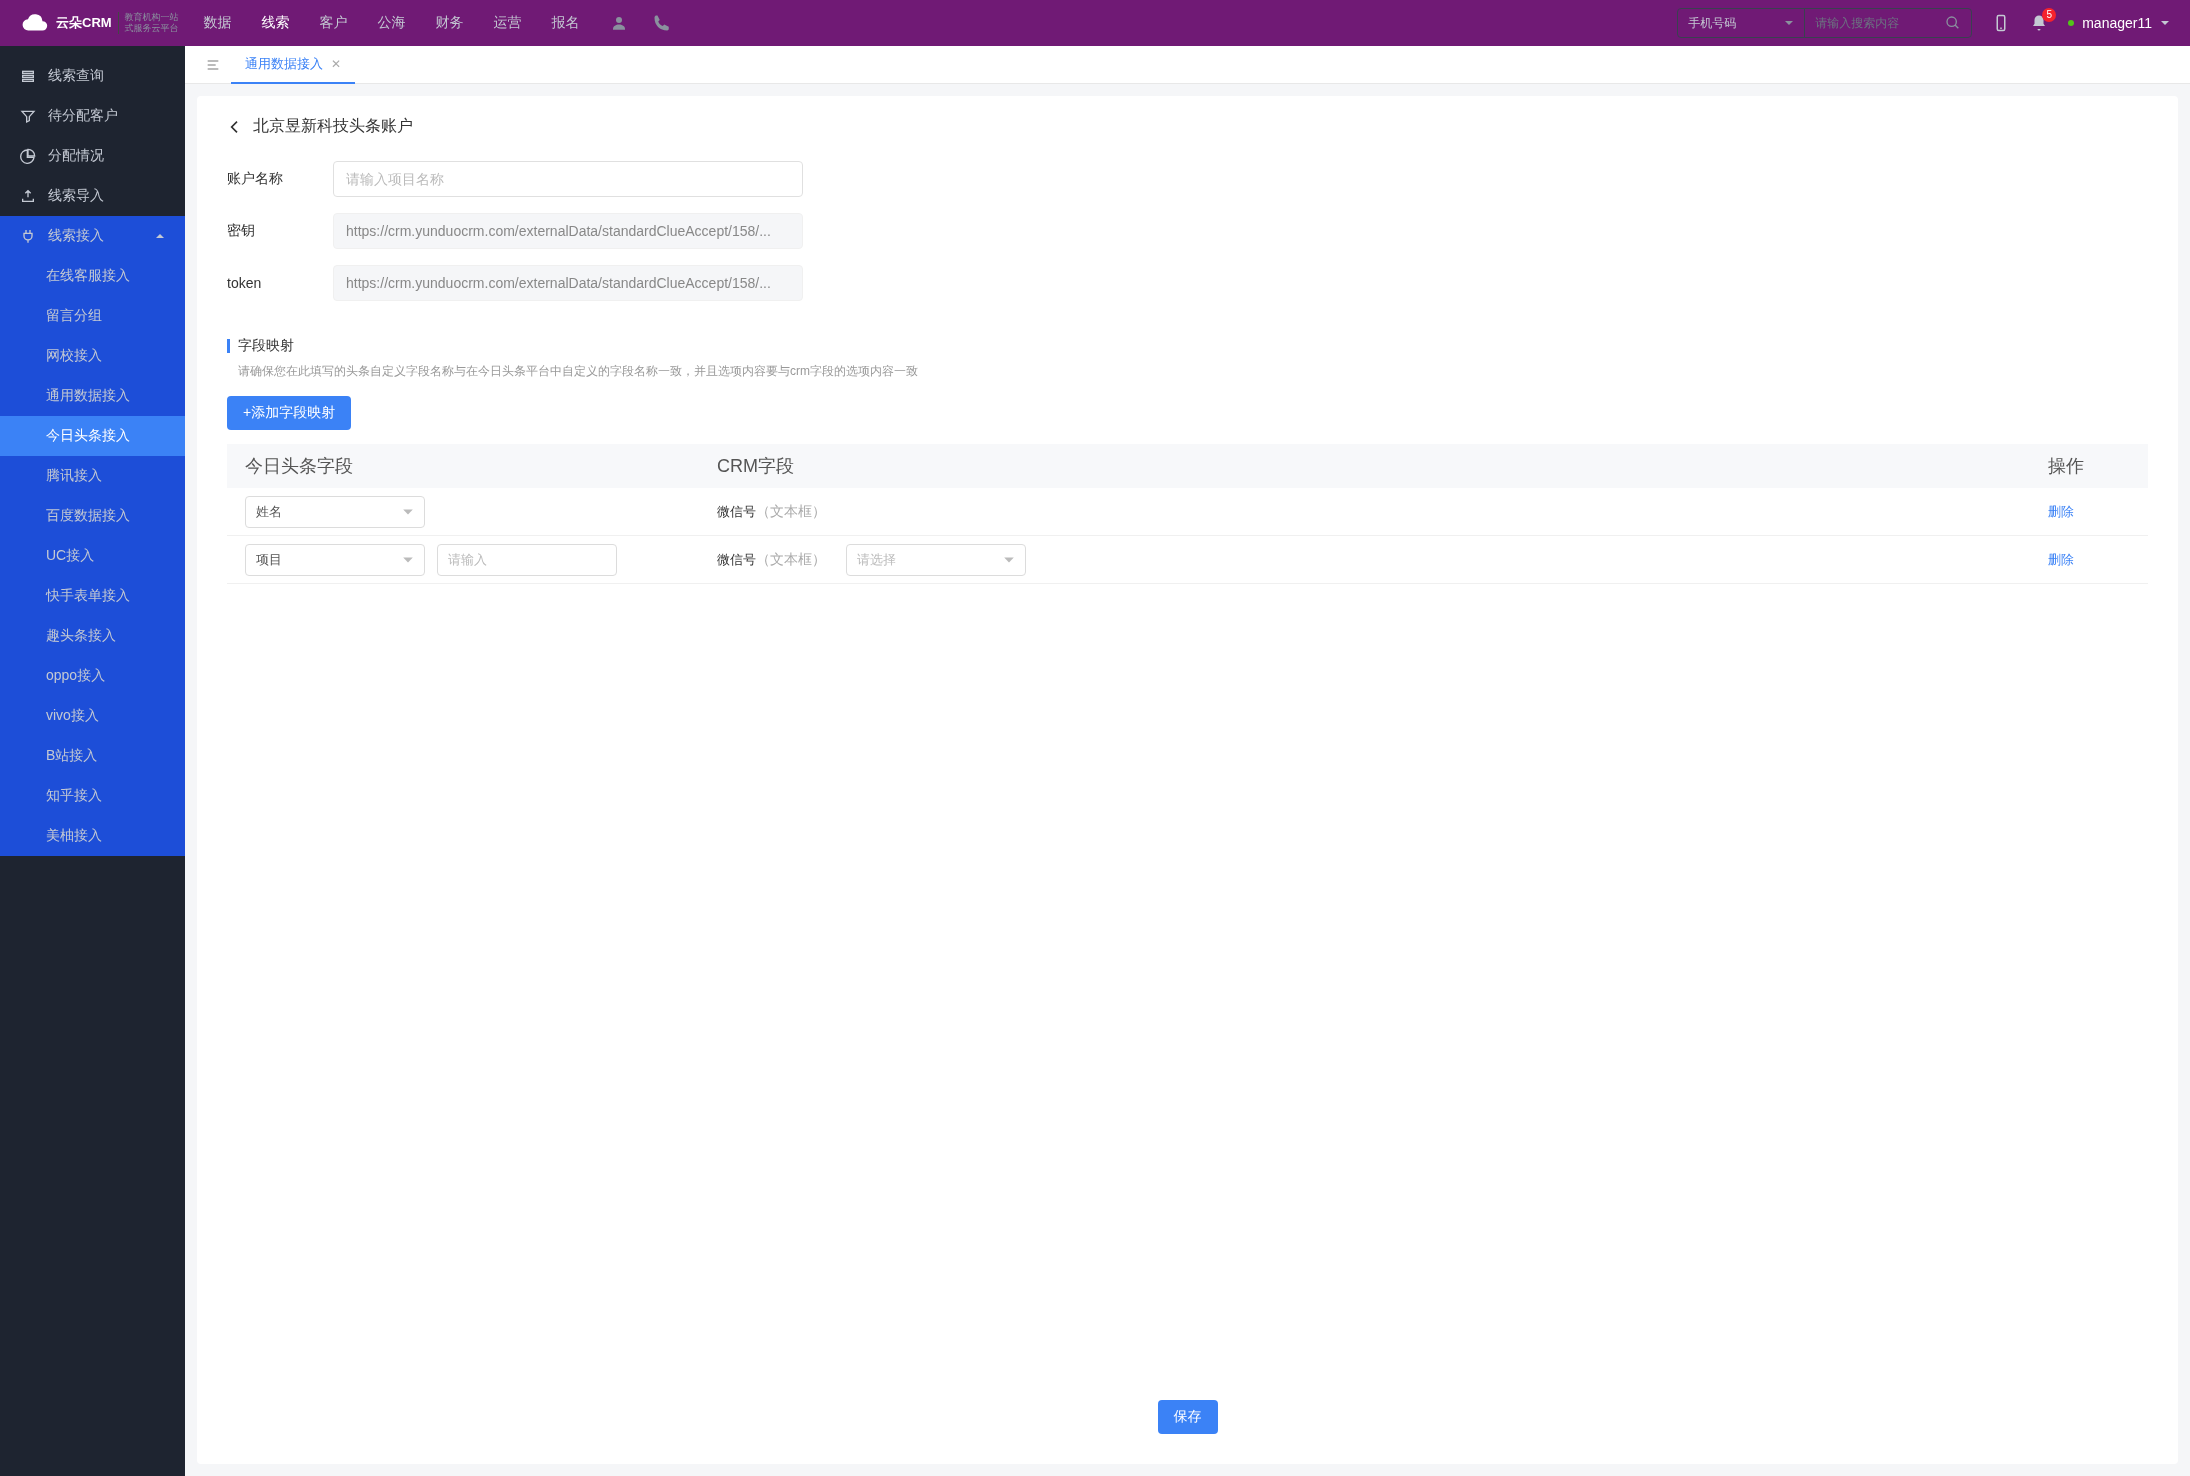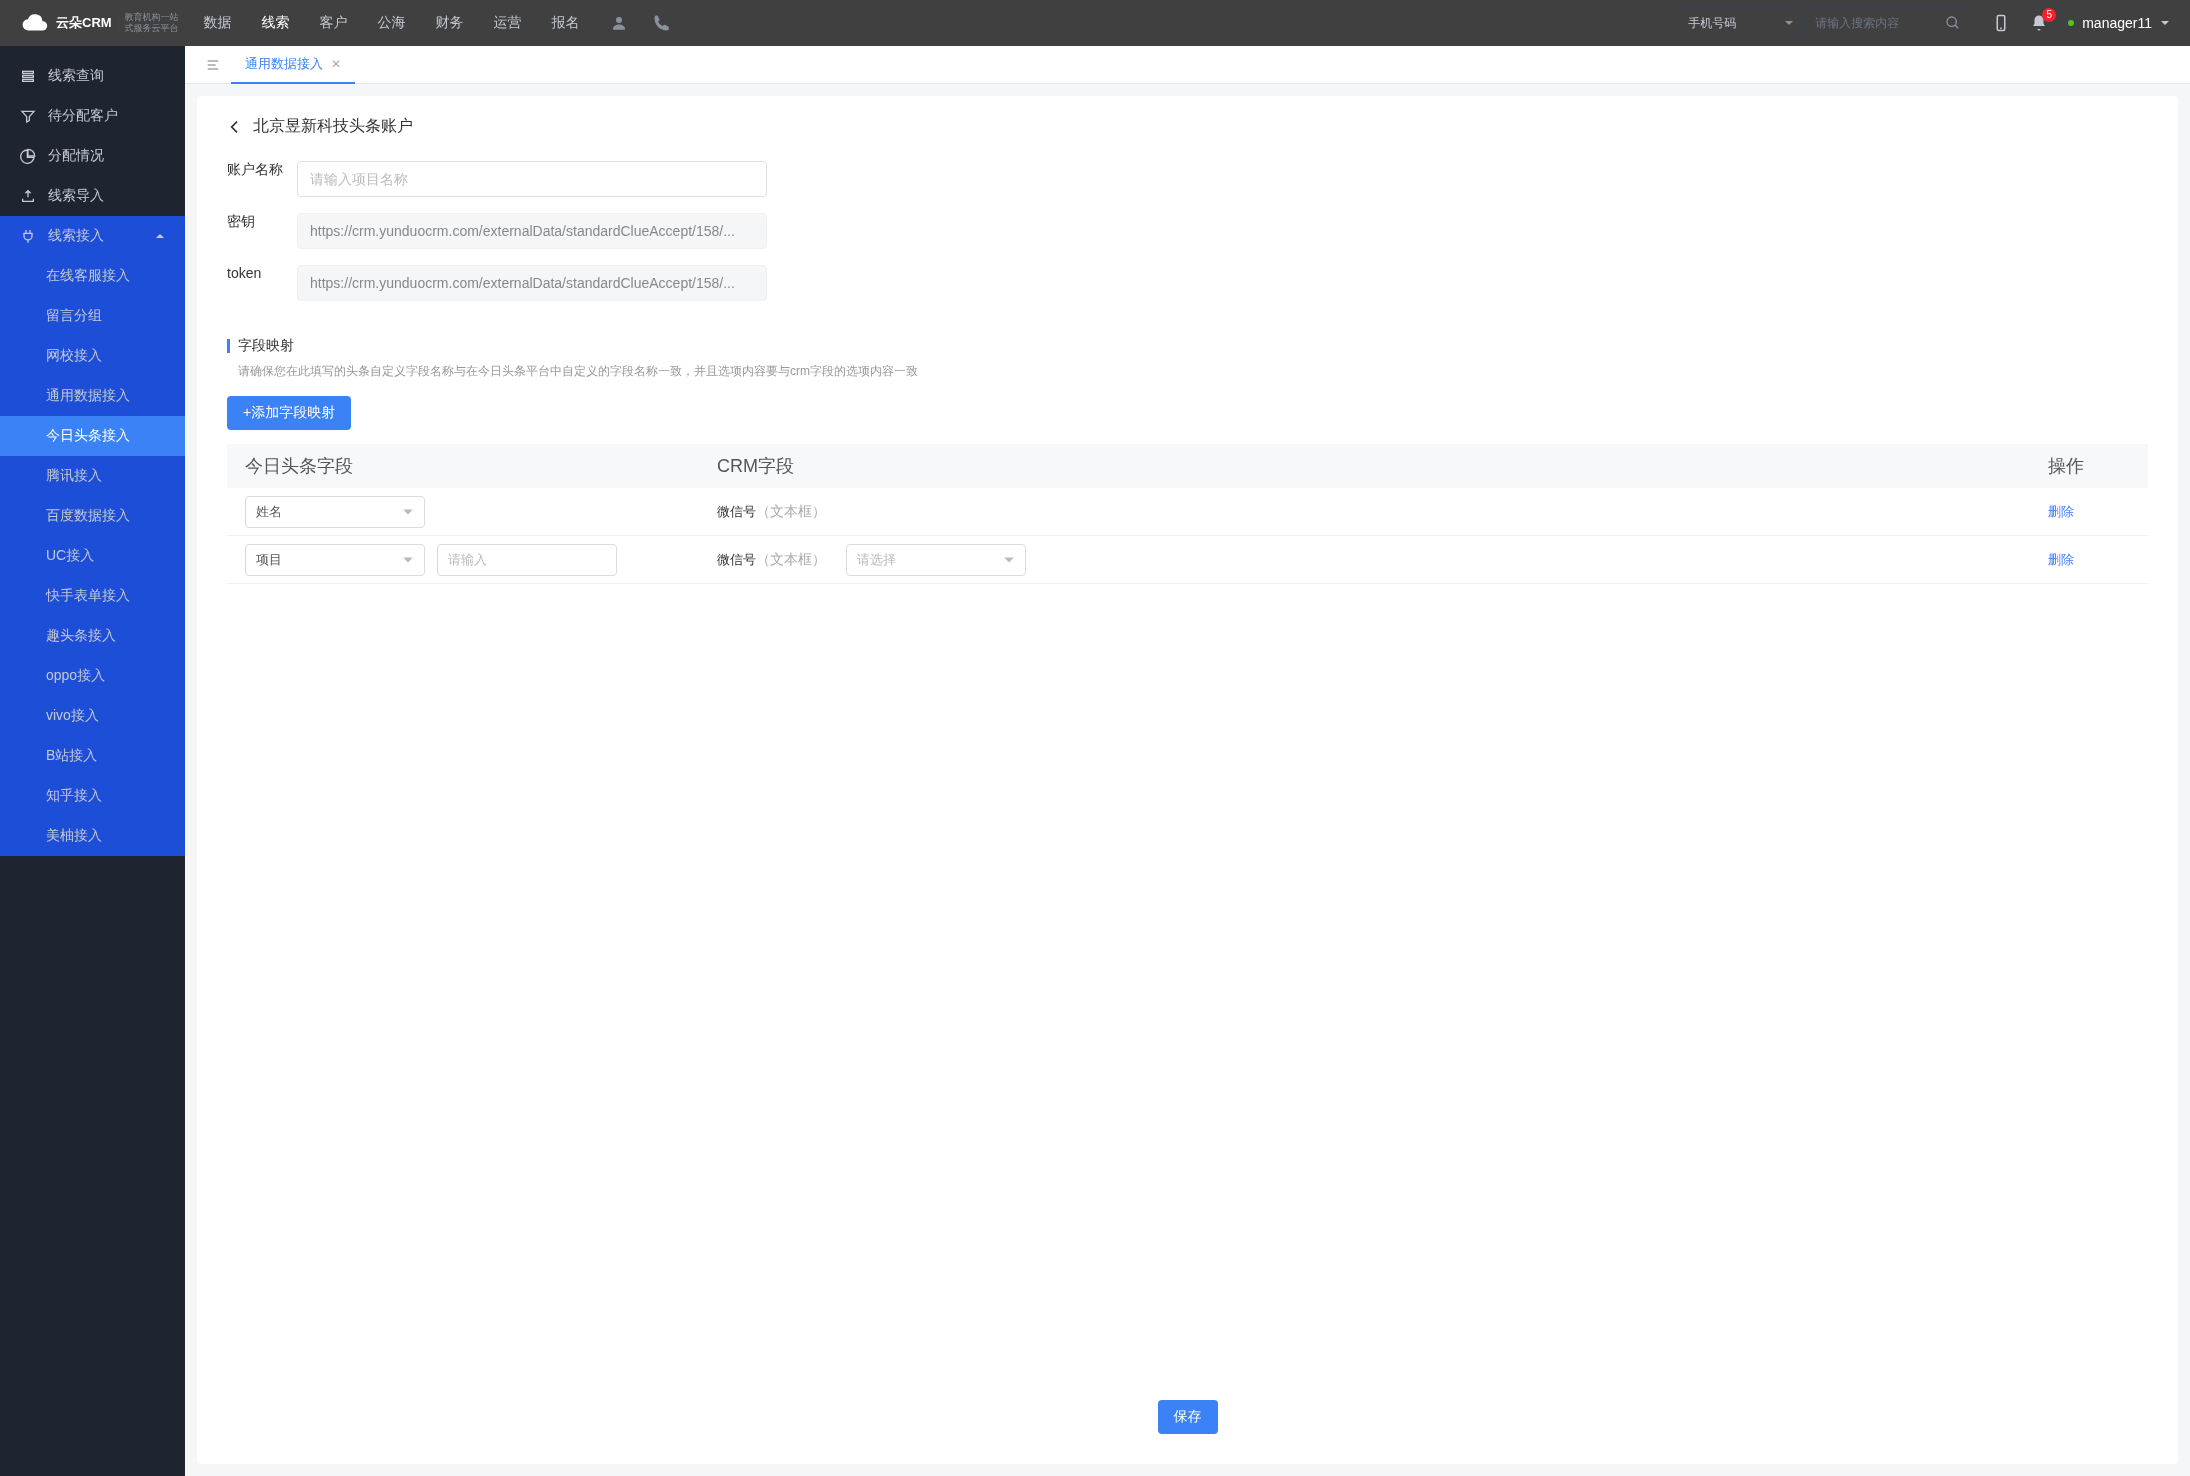--- a/index.html
+++ b/index.html
@@ -1,18 +1,18 @@
 <!DOCTYPE html>
 <html><head>
 <meta charset="utf-8">
 <style>
 * { margin: 0; padding: 0; box-sizing: border-box; }
 body { font-family: -apple-system, "PingFang SC", "Microsoft YaHei", sans-serif; font-size: 14px; color: #333; background: #fff; }
 
-.topbar { height: 46px; background: #404040; display: flex; align-items: center; padding: 0 20px; color: #c4c9d3; }
+.topbar { height: 46px; background: #701a75; display: flex; align-items: center; padding: 0 20px; color: #c4c9d3; }
 .logo { display: flex; align-items: center; margin-right: 25px; }
 .logo-icon { width: 30px; height: 30px; margin-right: 6px; }
 .logo-text { font-size: 13px; font-weight: bold; color: #fff; }
 .logo-sub { font-size: 9px; color: #8a919e; border-left: 1px solid #444; padding-left: 6px; margin-left: 6px; line-height: 1.2; }
 .topnav { display: flex; gap: 30px; }
 .topnav-item { cursor: pointer; color: #c4c9d3; font-size: 14px; }
 .topnav-item.active { color: #fff; font-weight: 500; }
 .top-icons { display: flex; gap: 25px; margin-left: 30px; align-items: center; }
 .top-right { margin-left: auto; display: flex; align-items: center; gap: 20px; }
 .search-group { display: flex; align-items: center; border: 1px solid #3a4050; border-radius: 4px; height: 30px; }
@@ -39,21 +39,21 @@
 .collapse-btn { padding: 0 10px; cursor: pointer; color: #888; }
 .tab { height: 38px; display: flex; align-items: center; padding: 0 14px; border-bottom: 2px solid transparent; cursor: pointer; font-size: 13px; gap: 8px; }
 .tab.active { border-bottom-color: #3b82f6; color: #3b82f6; }
 .tab-close { color: #aaa; font-size: 12px; cursor: pointer; }
 
 .content { flex: 1; background: #fff; margin: 12px; border-radius: 4px; padding: 20px 30px; overflow-y: auto; display: flex; flex-direction: column; }
 .page-head { display: flex; align-items: center; gap: 10px; margin-bottom: 24px; }
 .back-icon { cursor: pointer; }
 .page-title { font-size: 16px; font-weight: 500; color: #333; }
 
-.form-row { display: flex; align-items: flex-start; margin-bottom: 16px; }
+.form-row { display: flex; align-items: center; margin-bottom: 16px; gap: 36px; }
 .form-label { width: 70px; font-size: 14px; color: #333; }
 .form-input { flex: 0 0 470px; height: 36px; border: 1px solid #e0e0e0; border-radius: 4px; padding: 0 12px; font-size: 14px; outline: none; }
 .form-input::placeholder { color: #bbb; }
 .form-input.readonly { background: #f5f6f8; color: #888; border-color: #f0f0f0; }
 
 .section-head { display: flex; align-items: center; margin-top: 20px; margin-bottom: 8px; }
 .section-bar { width: 3px; height: 14px; background: #3b82f6; margin-right: 8px; }
 .section-title { font-size: 14px; font-weight: 500; color: #333; }
 .section-desc { font-size: 12px; color: #999; margin-bottom: 16px; padding-left: 11px; }
 

